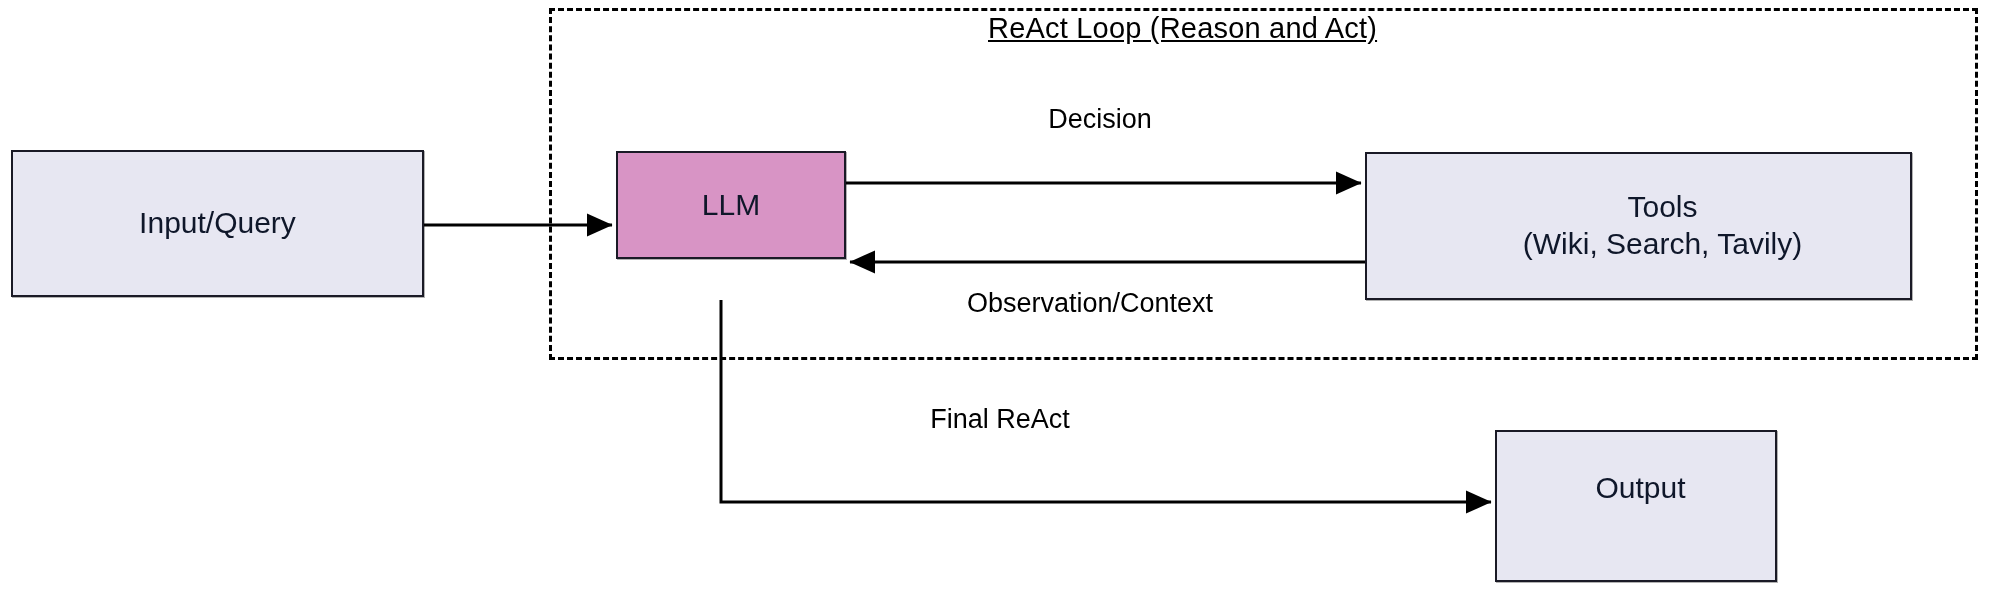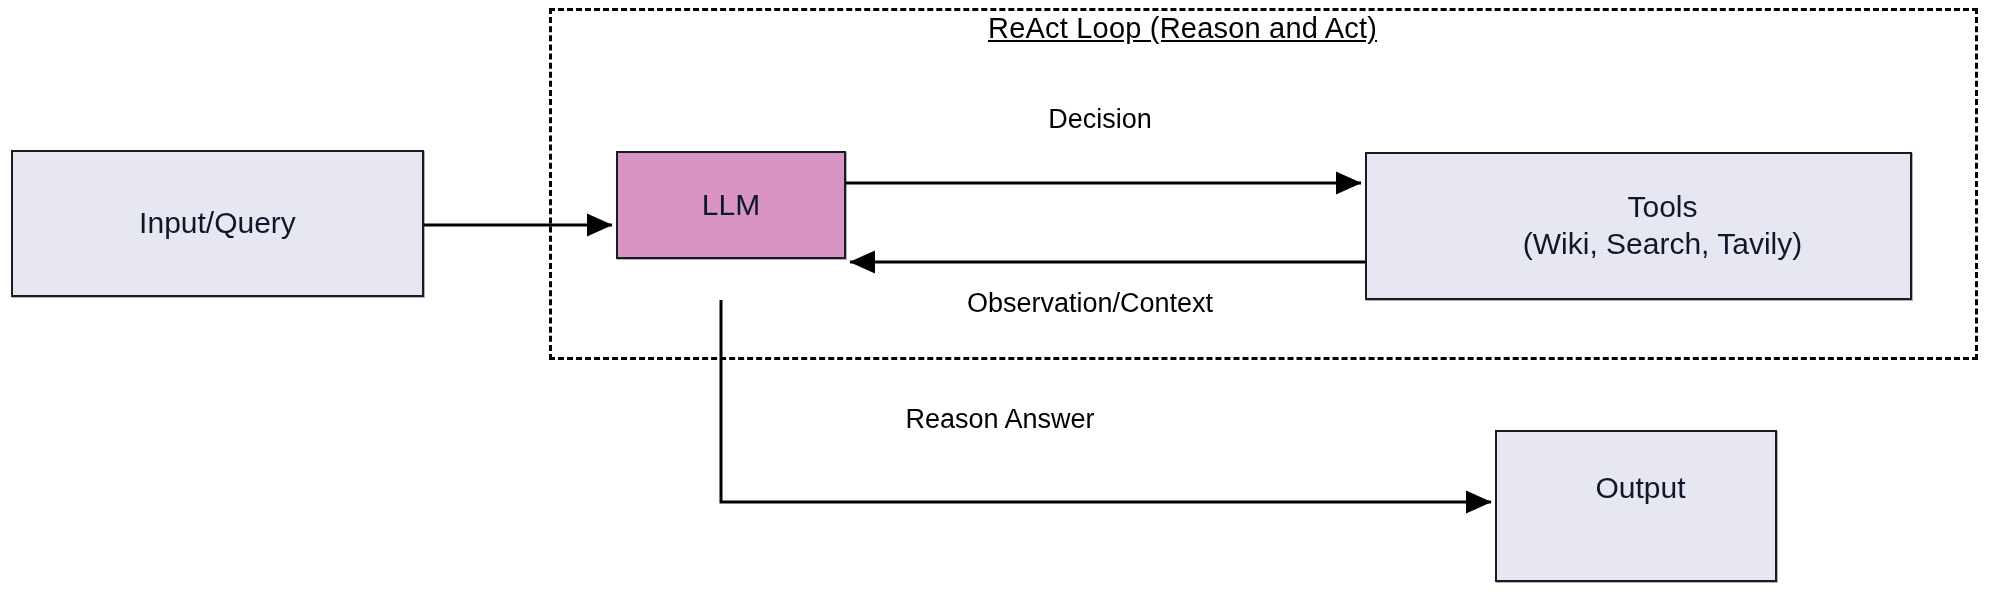--- a/index.html
+++ b/index.html
@@ -147,16 +147,16 @@
   </div>
 
   <div class="node node-lavender node-output">
     <span class="node-text">Output</span>
   </div>
 
   <div class="edge-label lbl-decision">Decision</div>
 
   <div class="edge-label lbl-observation">Observation/Context</div>
 
-  <div class="edge-label lbl-final">Reason Answer</div>
+  <div class="edge-label lbl-final">Final ReAct</div>
 
 
 </div>
 
 </body></html>

